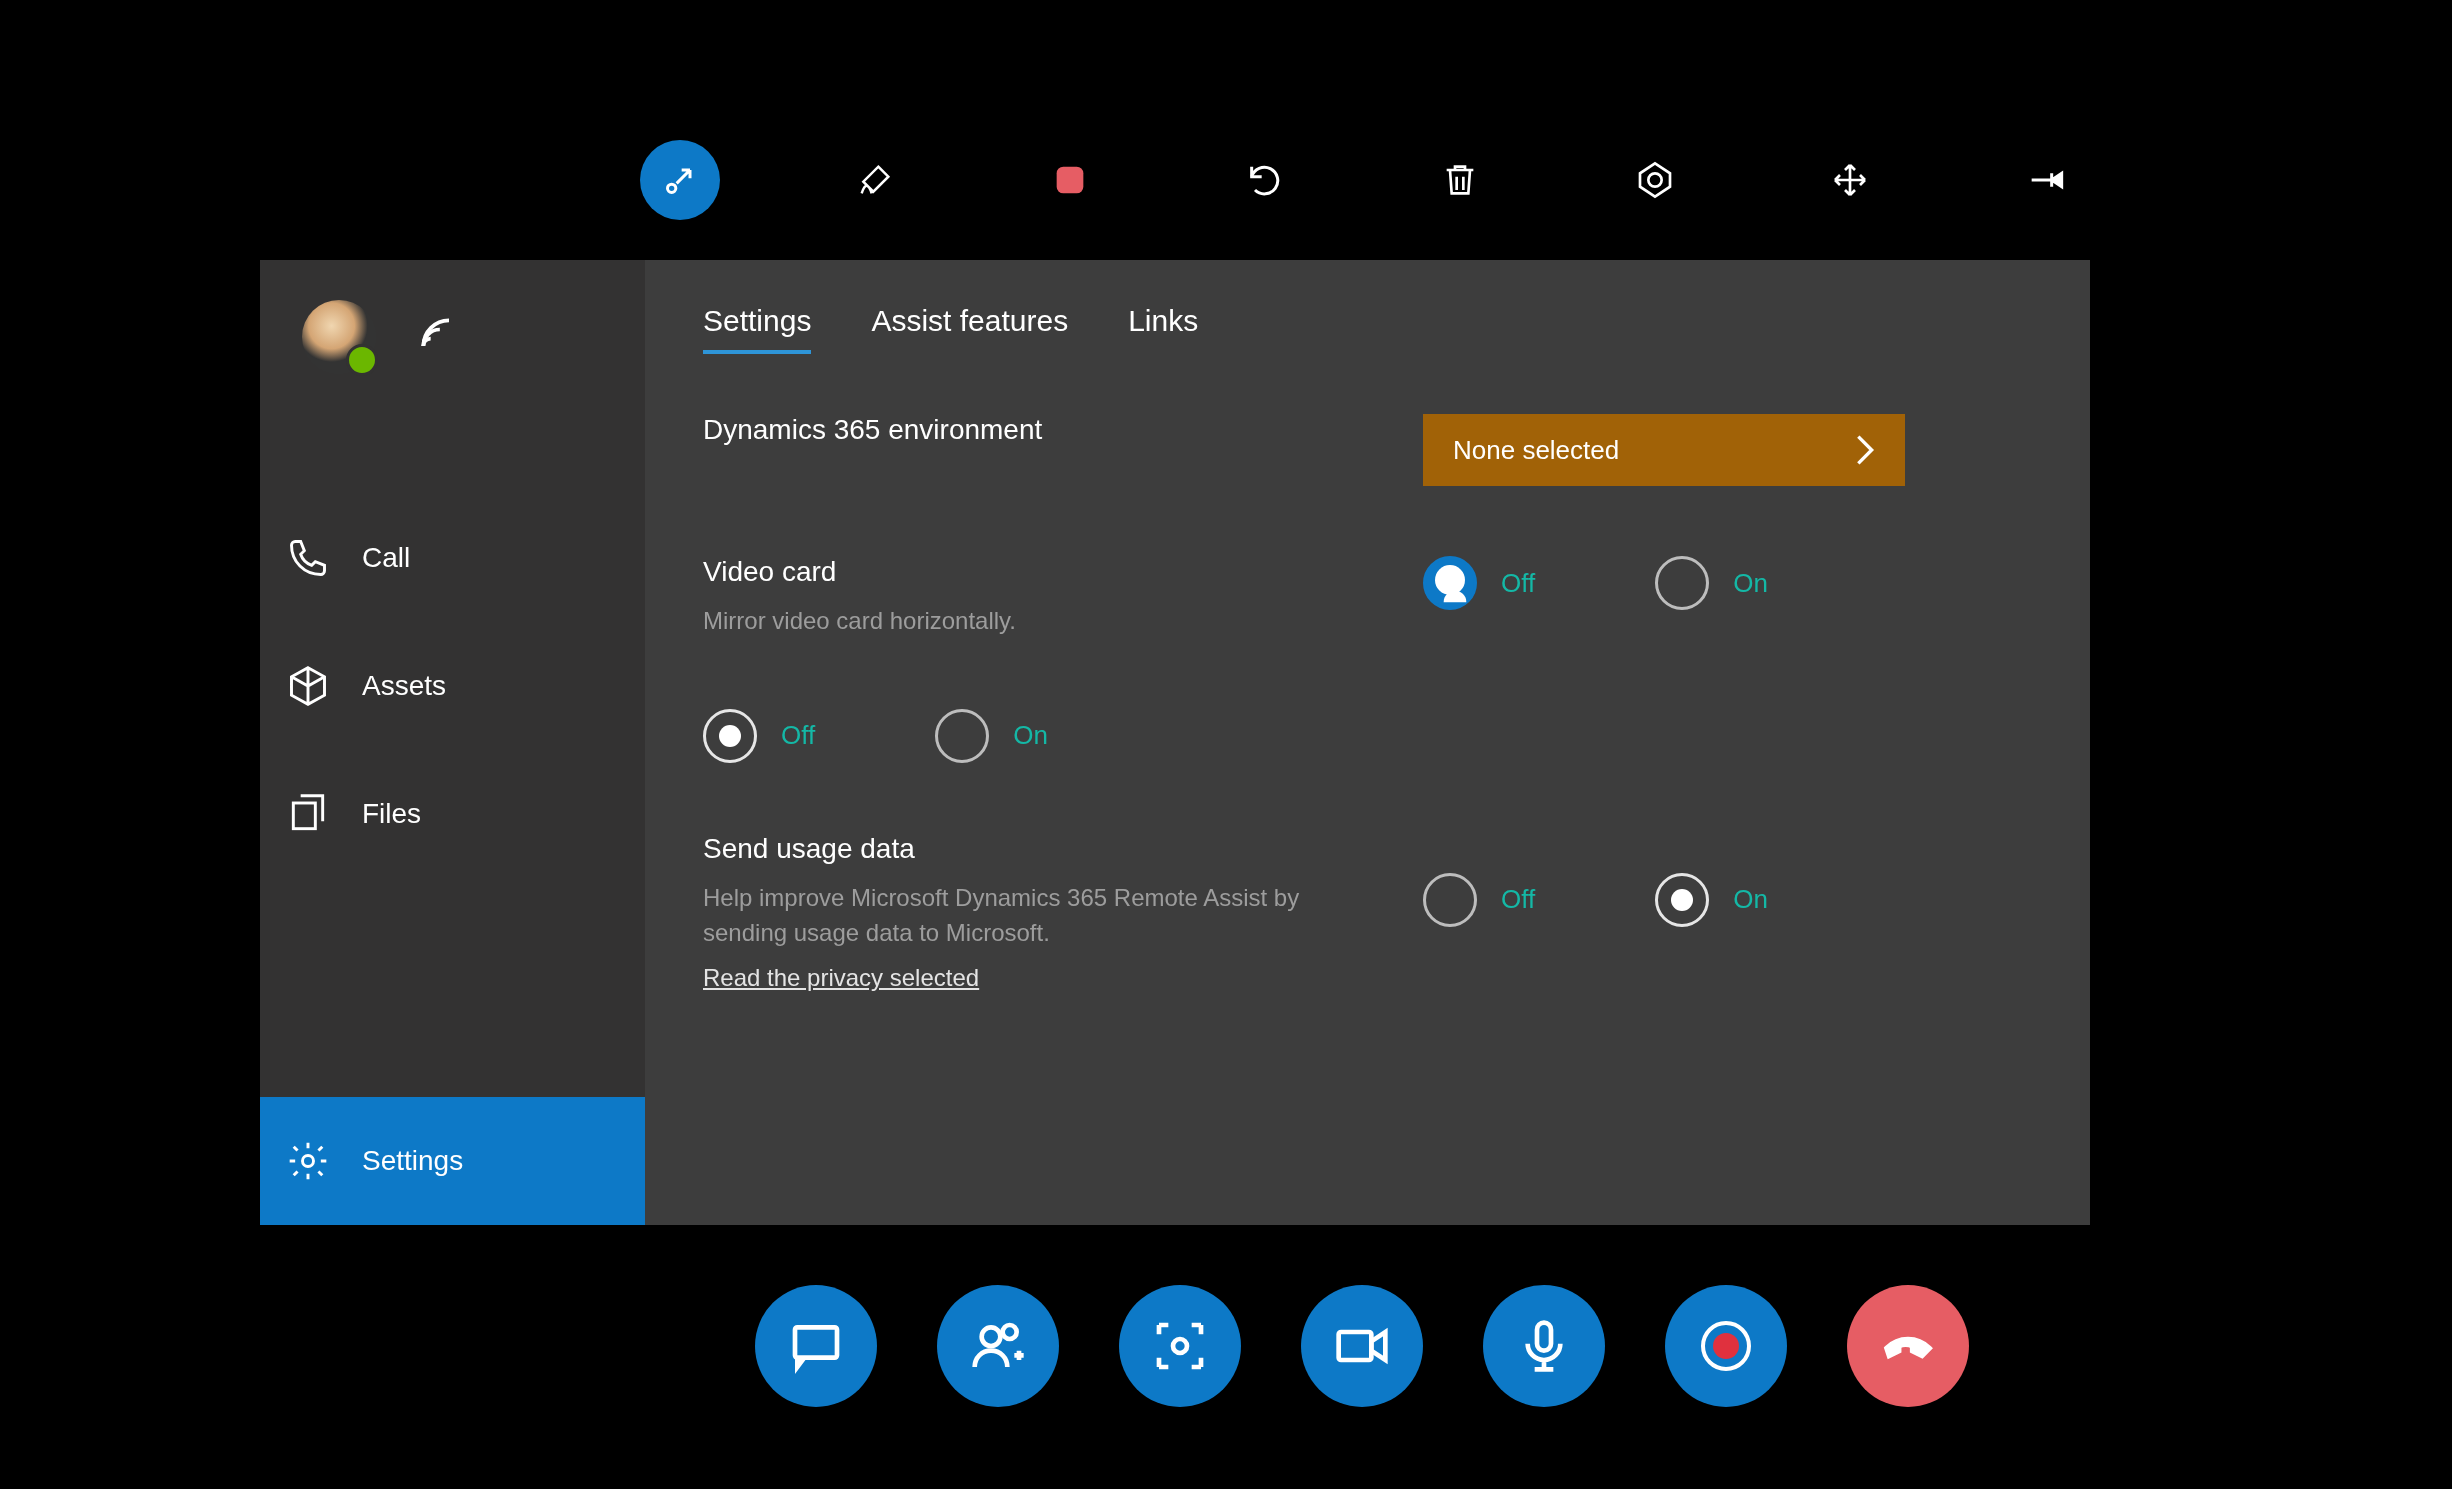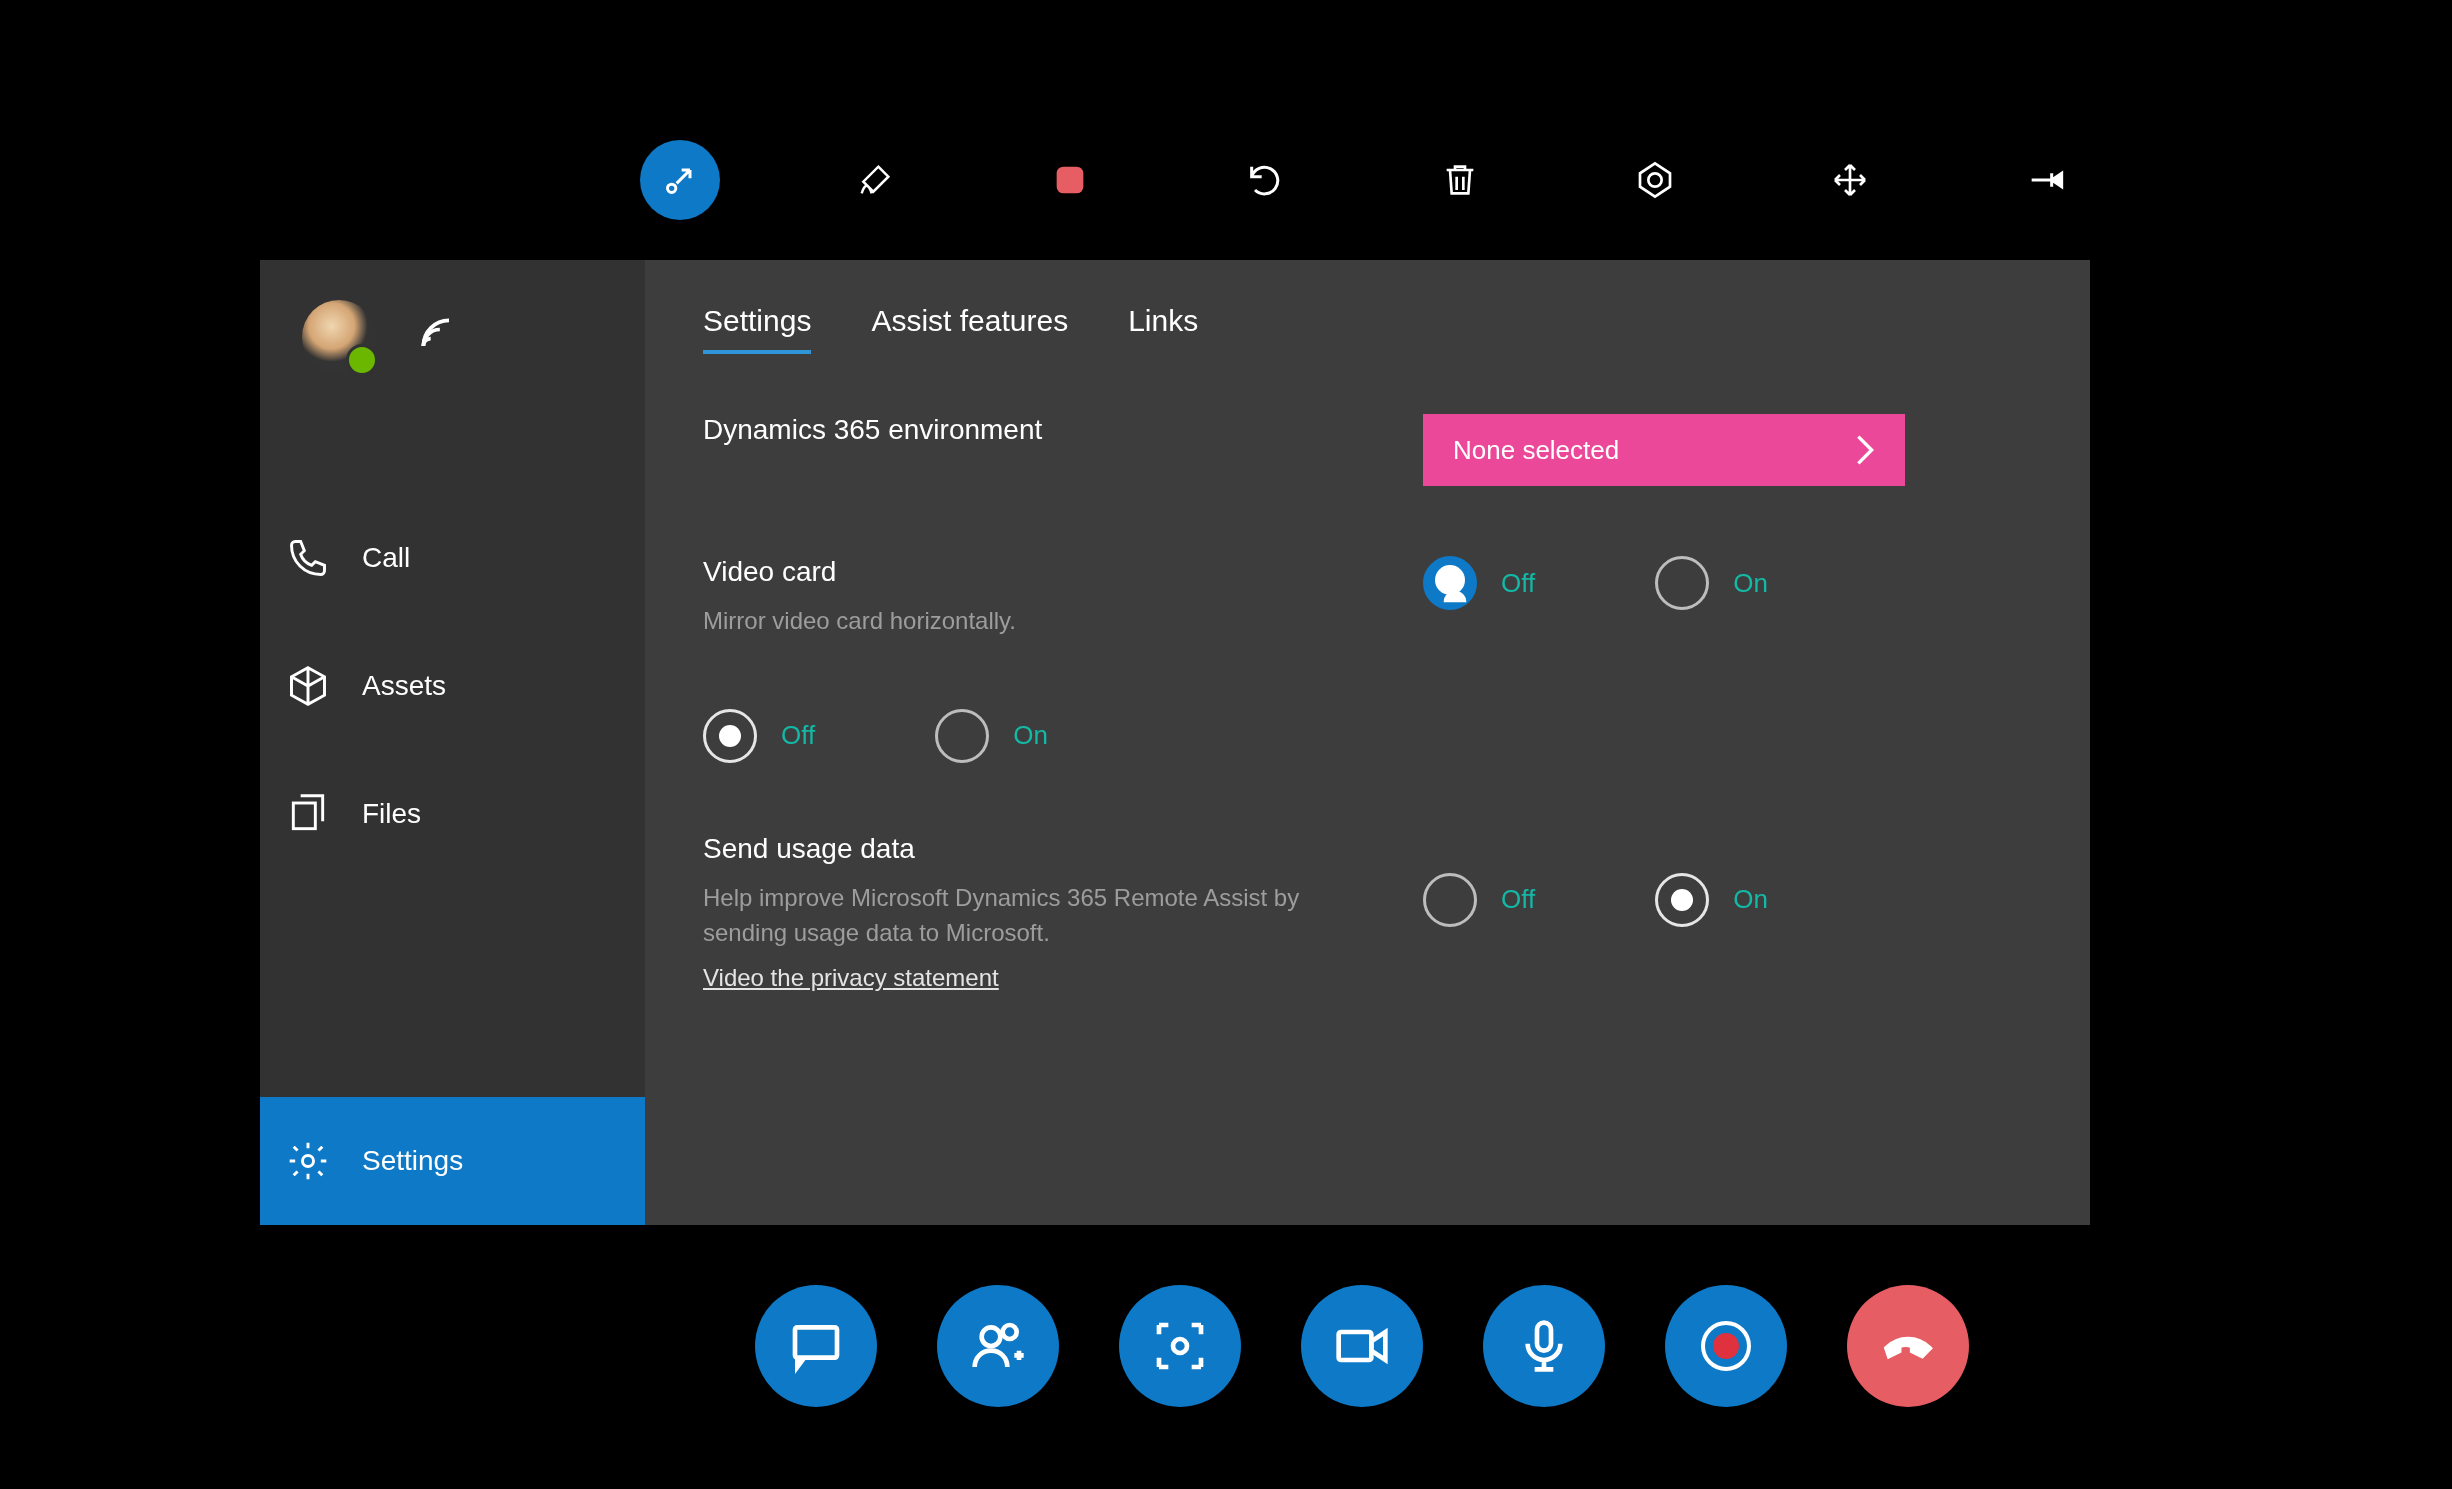--- a/index.html
+++ b/index.html
@@ -92,21 +92,21 @@
     display: flex; align-items: flex-start;
     margin-bottom: 70px;
   }
   .row-label-col { width: 720px; }
   .row-title { font-size: 28px; font-weight: 400; margin-bottom: 12px; }
   .row-sub { font-size: 24px; color: #9d9d9d; line-height: 1.45; max-width: 620px; margin-top: 16px; }
   .row-link { font-size: 24px; color: #e4e4e4; text-decoration: underline; margin-top: 14px; display: inline-block; }
 
   .selector {
     width: 482px; height: 72px;
-    background: #ec4899;
+    background: #a16207;
     display: flex; align-items: center; justify-content: space-between;
     padding: 0 30px;
     font-size: 26px;
     cursor: pointer;
   }
   .selector svg { width: 20px; height: 34px; }
 
   .radio-group { display: flex; gap: 120px; align-items: center; }
   .radio-wrap { display: flex; align-items: center; gap: 24px; }
   .radio {
@@ -292,21 +292,21 @@
             <div class="radio"></div>
             <span class="radio-label">On</span>
           </div>
         </div>
       </div>
 
       <div class="row" style="margin-bottom:0">
         <div class="row-label-col">
           <div class="row-title">Send usage data</div>
           <div class="row-sub">Help improve Microsoft Dynamics 365 Remote Assist by sending usage data to Microsoft.</div>
-          <a class="row-link">Video the privacy statement</a>
+          <a class="row-link">Read the privacy selected</a>
         </div>
         <div class="radio-group" style="margin-top:40px">
           <div class="radio-wrap">
             <div class="radio"></div>
             <span class="radio-label">Off</span>
           </div>
           <div class="radio-wrap">
             <div class="radio selected-alt">
                 <div class="dot"></div>
               </div>

